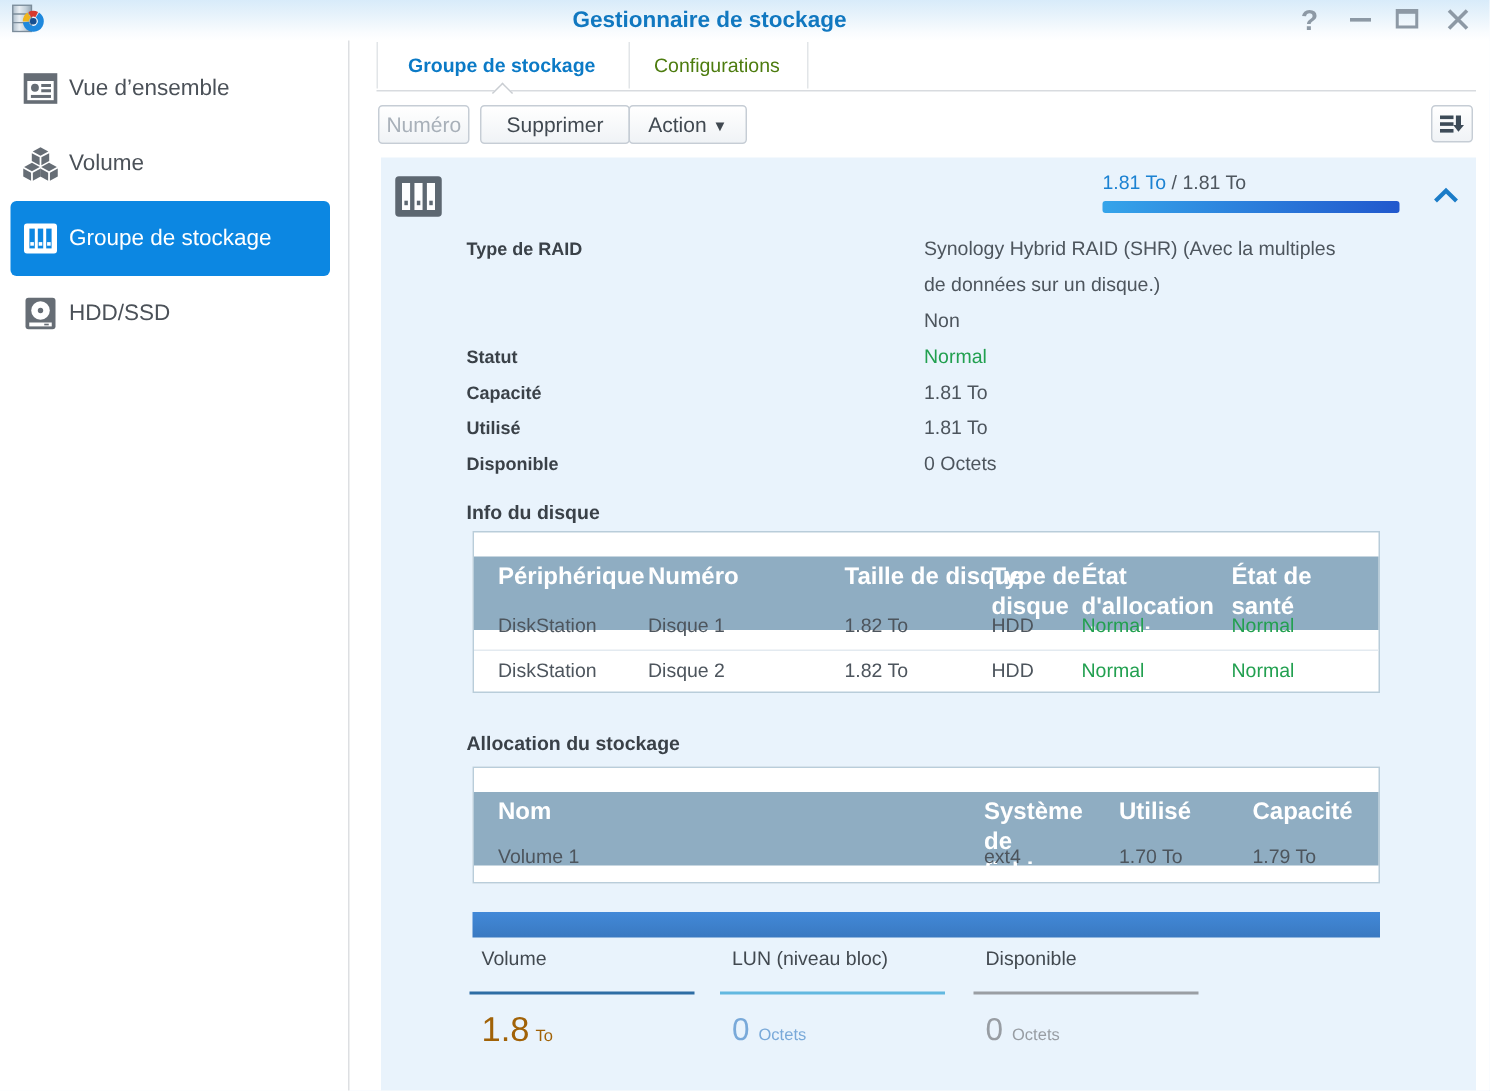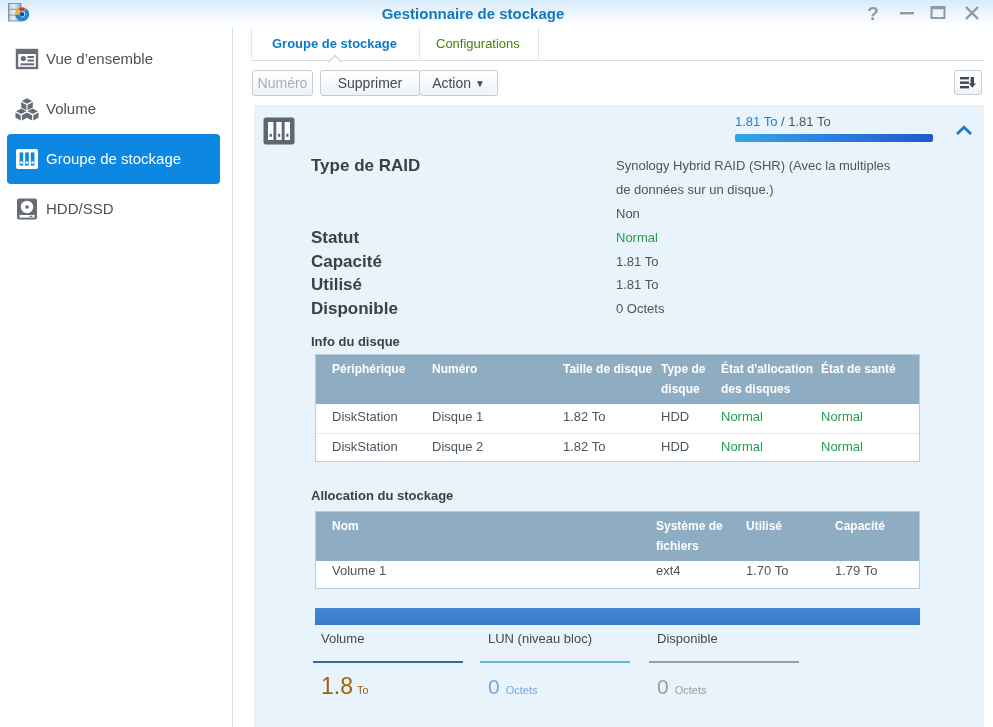--- a/index.html
+++ b/index.html
@@ -37,27 +37,27 @@
 
 #panel { position:absolute; left:254px; top:105px; width:730px; height:622px; background:#e9f3fc; }
 #ptitle { position:absolute; left:59px; top:11px; font-size:16px; font-weight:bold; color:#333a41; }
 #ptitle .st { font-size:13px; font-weight:normal; color:#6a7178; }
 #ptitle .grn { color:#22a050; }
 #usage { position:absolute; left:481px; top:9px; font-size:13px; color:#4e565e; }
 #usage .bl { color:#1c82d2; }
 #pbar { position:absolute; left:481px; top:29px; width:198px; height:8px; border-radius:2px;
   background:linear-gradient(90deg,#35a4ea,#2158cd); }
 
-.dl { position:absolute; left:57px; font-size:17px; font-weight:bold; color:#3a4148; line-height:24px; }
+.dl { position:absolute; left:57px; font-size:12px; font-weight:bold; color:#3a4148; line-height:24px; }
 .dv { position:absolute; left:362px; font-size:13px; color:#4d555d; line-height:24px; }
 .grn { color:#22a050; }
 .sect { position:absolute; left:57px; font-size:13px; font-weight:bold; color:#3a4148; }
 
 .tbl { position:absolute; left:61px; width:605px; border:1px solid #b9cdda; background:#fff; }
-.thead { background:#8fadc2; color:#fff; font-weight:bold; font-size:12px; }
+.thead { background:#8fadc2; color:#fff; font-weight:bold; font-size:16px;margin-top:16px; }
 .th { position:absolute; top:4px; line-height:20px; }
 .trow { font-size:13px; color:#4d555d; }
 .td { position:absolute; top:5px; }
 
 .leg { position:absolute; width:150px; }
 .leg .llbl { position:absolute; left:8px; top:0; font-size:13px; color:#424950; }
 .leg .lline { position:absolute; top:30px; width:150px; height:2px; }
 .leg .lval { position:absolute; left:8px; top:42px; }
 .leg .unit { font-size:11px; }
 </style>

